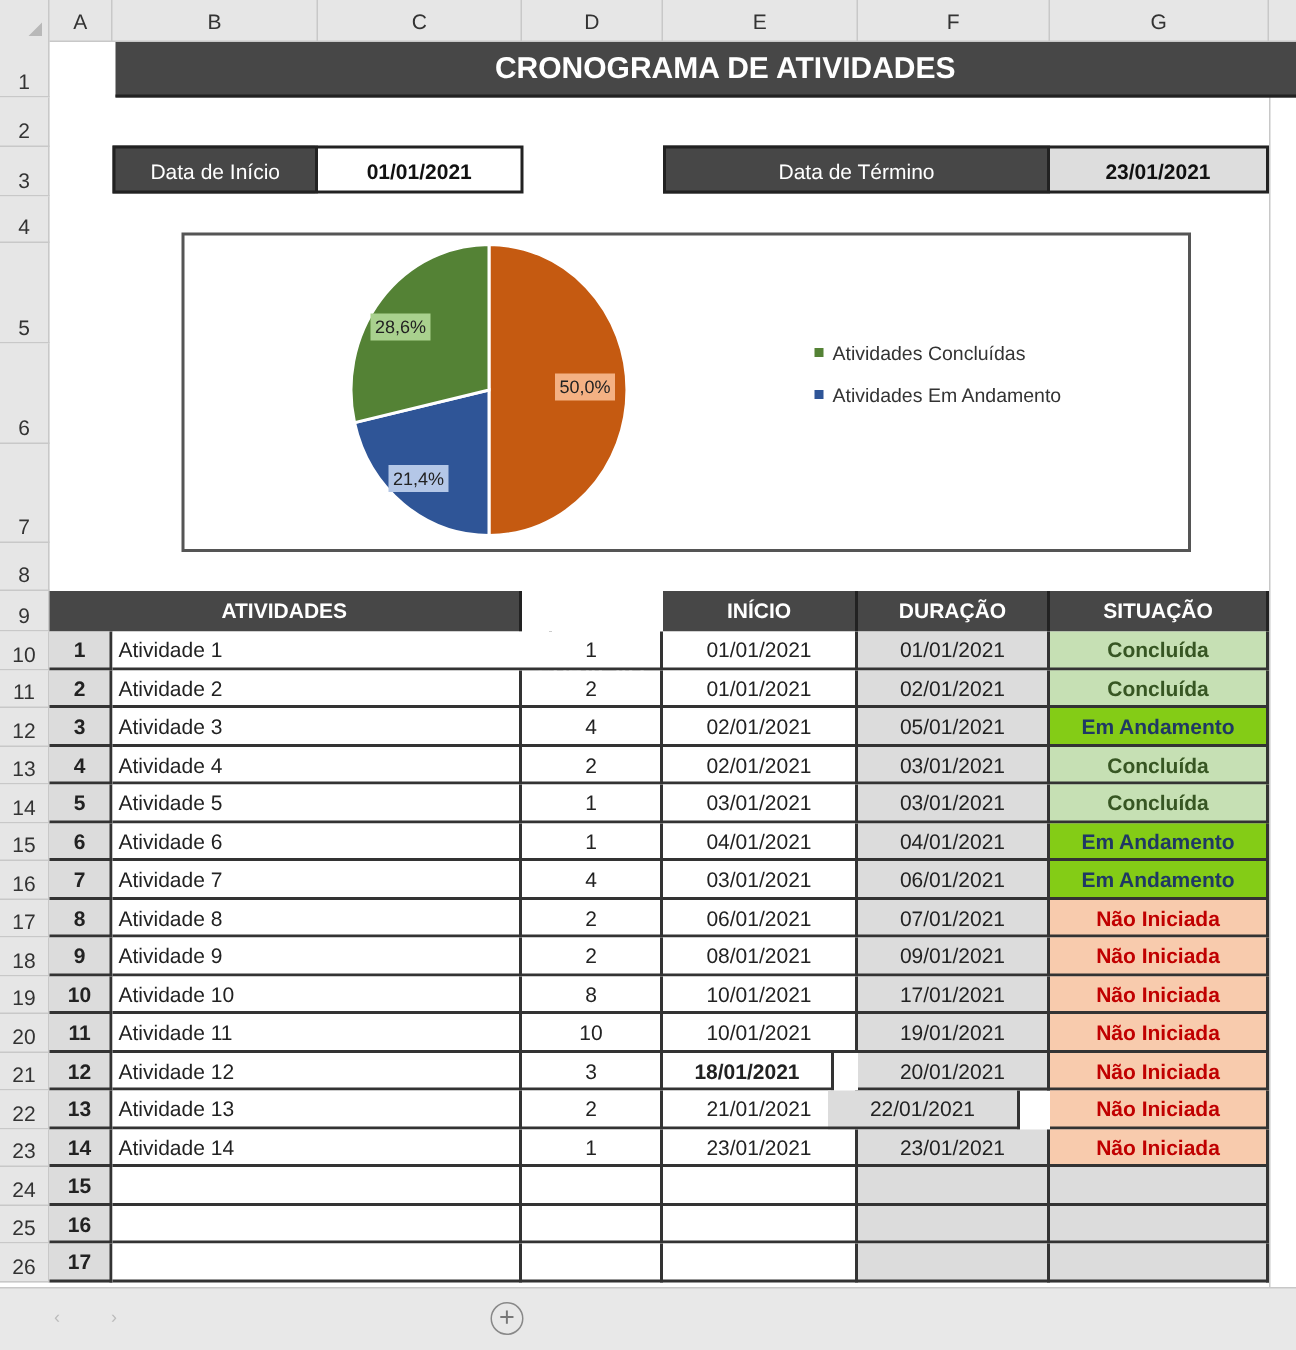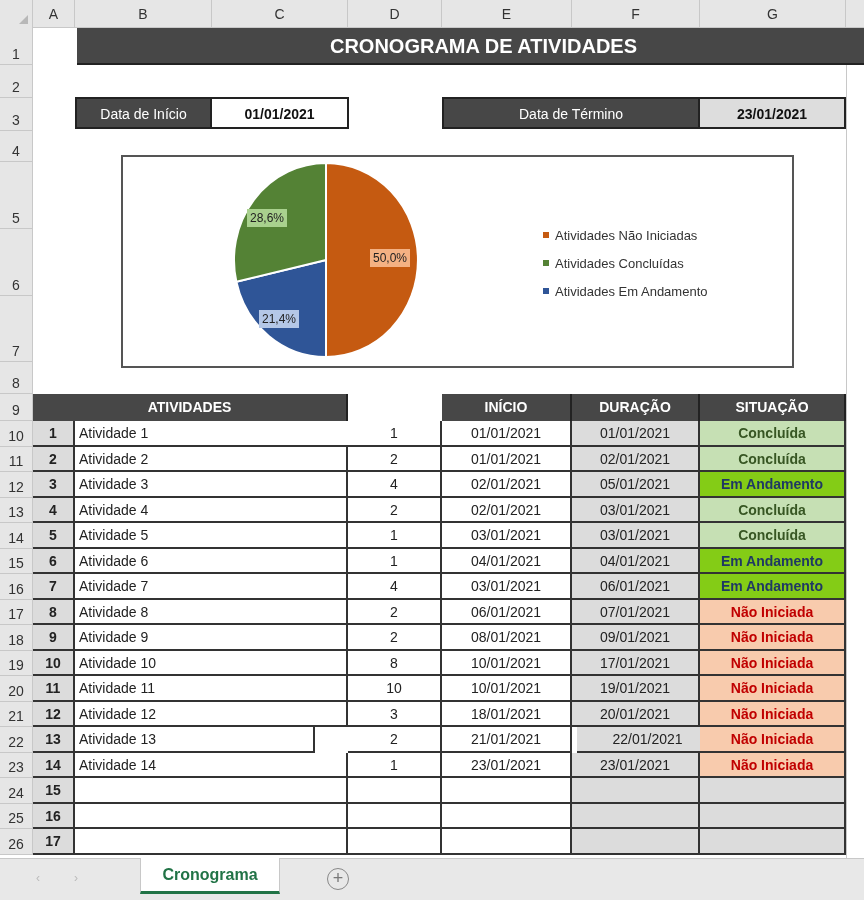--- a/index.html
+++ b/index.html
@@ -149,24 +149,20 @@
 <div class="chart">
   <svg id="pie" width="673" height="213" style="position:absolute;left:0;top:0;">
       <path d="M203,103 L203,6 A92,97 0 0 1 203,200 Z" fill="#c55a11" stroke="#fff" stroke-width="2"></path>
       <path d="M203,103 L203,200 A92,97 0 0 1 113.3435277036349,124.75426381209 Z" fill="#2f5597" stroke="#fff" stroke-width="2"></path>
       <path d="M203,103 L113.3435277036349,124.75426381209 A92,97 0 0 1 202.99999999999997,6 Z" fill="#548235" stroke="#fff" stroke-width="2"></path>
     </svg>
   <div class="plabel" id="lbl0" style="left:247px;top:92px;background:#f4b183;">50,0%</div>
   <div class="plabel" id="lbl1" style="left:136px;top:153px;background:#b4c7e7;">21,4%</div>
   <div class="plabel" id="lbl2" style="left:124px;top:52px;background:#a9d18e;">28,6%</div>
   <div class="legend">
-    <div class="li">
-        <span class="sw" id="sw0" style="background: rgb(197, 90, 17);"></span>
-        <span>Atividades Não Iniciadas</span>
-      </div>
     <div class="li">
         <span class="sw" id="sw2" style="background: rgb(84, 130, 53);"></span>
         <span>Atividades Concluídas</span>
       </div>
     <div class="li">
         <span class="sw" id="sw1" style="background: rgb(47, 85, 151);"></span>
         <span>Atividades Em Andamento</span>
       </div>
   </div>
 </div>
@@ -240,28 +236,28 @@
     <div class="cell sit nots" style="left: 700px; top: 650.5px; width: 146px;">Não Iniciada</div>
     <div class="cell num" style="left: 33px; top: 676px; width: 42px;">11</div>
     <div class="cell name" style="left: 75px; top: 676px; width: 273px;">Atividade 11</div>
     <div class="cell dur" style="left: 348px; top: 676px; width: 94px;">10</div>
     <div class="cell ini" style="left: 442px; top: 676px; width: 130px;">10/01/2021</div>
     <div class="cell ter" style="left: 572px; top: 676px; width: 128px;">19/01/2021</div>
     <div class="cell sit nots" style="left: 700px; top: 676px; width: 146px;">Não Iniciada</div>
     <div class="cell num" style="left: 33px; top: 701.5px; width: 42px;">12</div>
     <div class="cell name" style="left: 75px; top: 701.5px; width: 273px;">Atividade 12</div>
     <div class="cell dur" style="left: 348px; top: 701.5px; width: 94px;">3</div>
-    <div class="cell ini" style="left: 442px; top: 701.5px; width: 130px;">18/01/2021</div>
+    <div class="cell ini" style="left: 442px; top: 701.5px; width: 114px; font-weight: bold;">18/01/2021</div>
     <div class="cell ter" style="left: 572px; top: 701.5px; width: 128px;">20/01/2021</div>
     <div class="cell sit nots" style="left: 700px; top: 701.5px; width: 146px;">Não Iniciada</div>
     <div class="cell num" style="left: 33px; top: 727px; width: 42px;">13</div>
-    <div class="cell name" style="left: 75px; top: 727px; width: 240px;">Atividade 13</div>
+    <div class="cell name" style="left: 75px; top: 727px; width: 273px;">Atividade 13</div>
     <div class="cell dur" style="left: 348px; top: 727px; width: 94px;">2</div>
     <div class="cell ini" style="left: 442px; top: 727px; width: 130px;">21/01/2021</div>
-    <div class="cell ter" style="left: 577px; top: 727px; width: 143px;">22/01/2021</div>
+    <div class="cell ter" style="left: 552px; top: 727px; width: 128px;">22/01/2021</div>
     <div class="cell sit nots" style="left: 700px; top: 727px; width: 146px;">Não Iniciada</div>
     <div class="cell num" style="left: 33px; top: 752.5px; width: 42px;">14</div>
     <div class="cell name" style="left: 75px; top: 752.5px; width: 273px;">Atividade 14</div>
     <div class="cell dur" style="left: 348px; top: 752.5px; width: 94px;">1</div>
     <div class="cell ini" style="left: 442px; top: 752.5px; width: 130px;">23/01/2021</div>
     <div class="cell ter" style="left: 572px; top: 752.5px; width: 128px;">23/01/2021</div>
     <div class="cell sit nots" style="left: 700px; top: 752.5px; width: 146px;">Não Iniciada</div>
     <div class="cell num" style="left: 33px; top: 778px; width: 42px;">15</div>
     <div class="cell name" style="left: 75px; top: 778px; width: 273px;"></div>
     <div class="cell dur" style="left: 348px; top: 778px; width: 94px;"></div>
@@ -278,15 +274,14 @@
     <div class="cell name" style="left: 75px; top: 829px; width: 273px;"></div>
     <div class="cell dur" style="left: 348px; top: 829px; width: 94px;"></div>
     <div class="cell ini" style="left: 442px; top: 829px; width: 130px;"></div>
     <div class="cell ter" style="left: 572px; top: 829px; width: 128px;"></div>
     <div class="cell sit empty" style="left: 700px; top: 829px; width: 146px;"></div>
   </div>
 
 <div class="tabbar">
   <span class="navarrow" style="left:36px;">‹</span>
   <span class="navarrow" style="left:74px;">›</span>
-  <div class="sheettab">Cronograma</div>
   <div class="addsheet">+</div>
 </div>
 
 </body></html>

